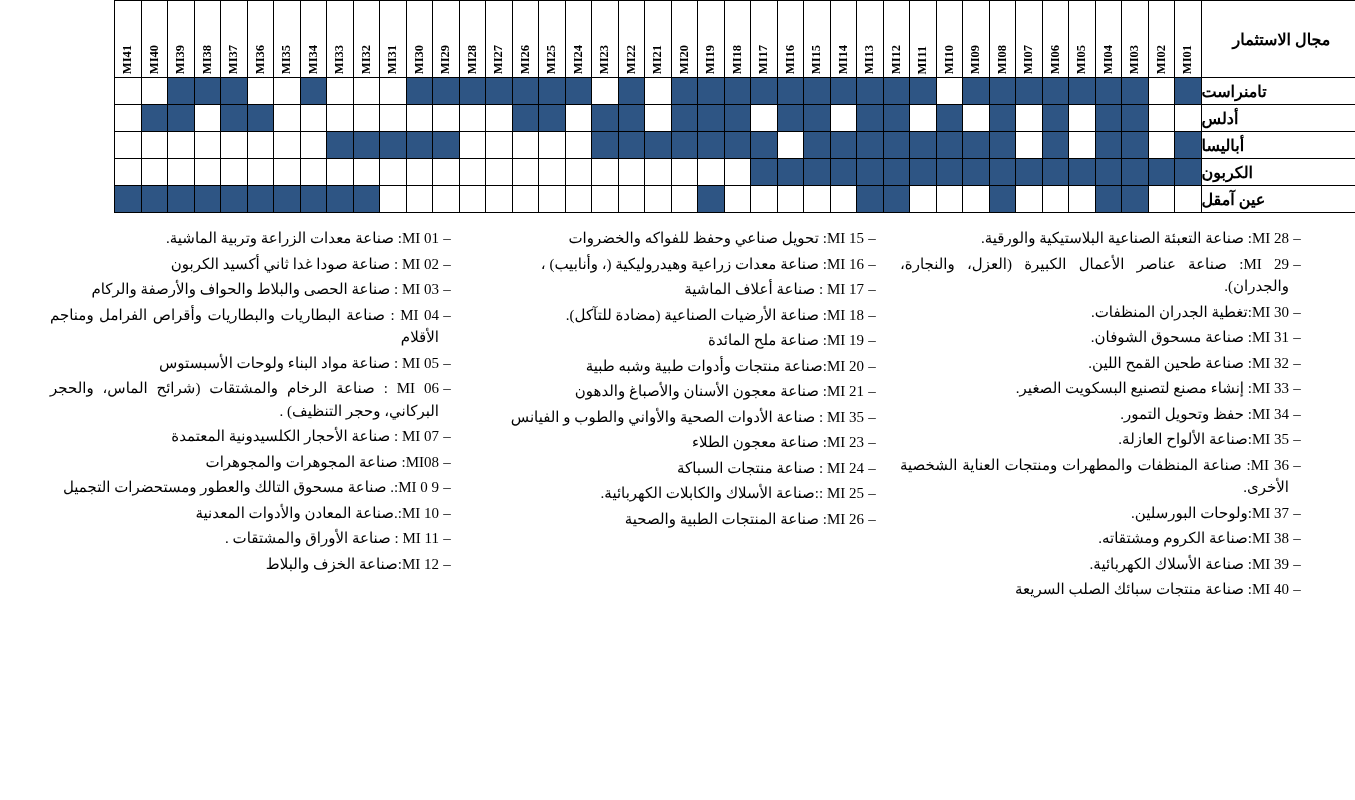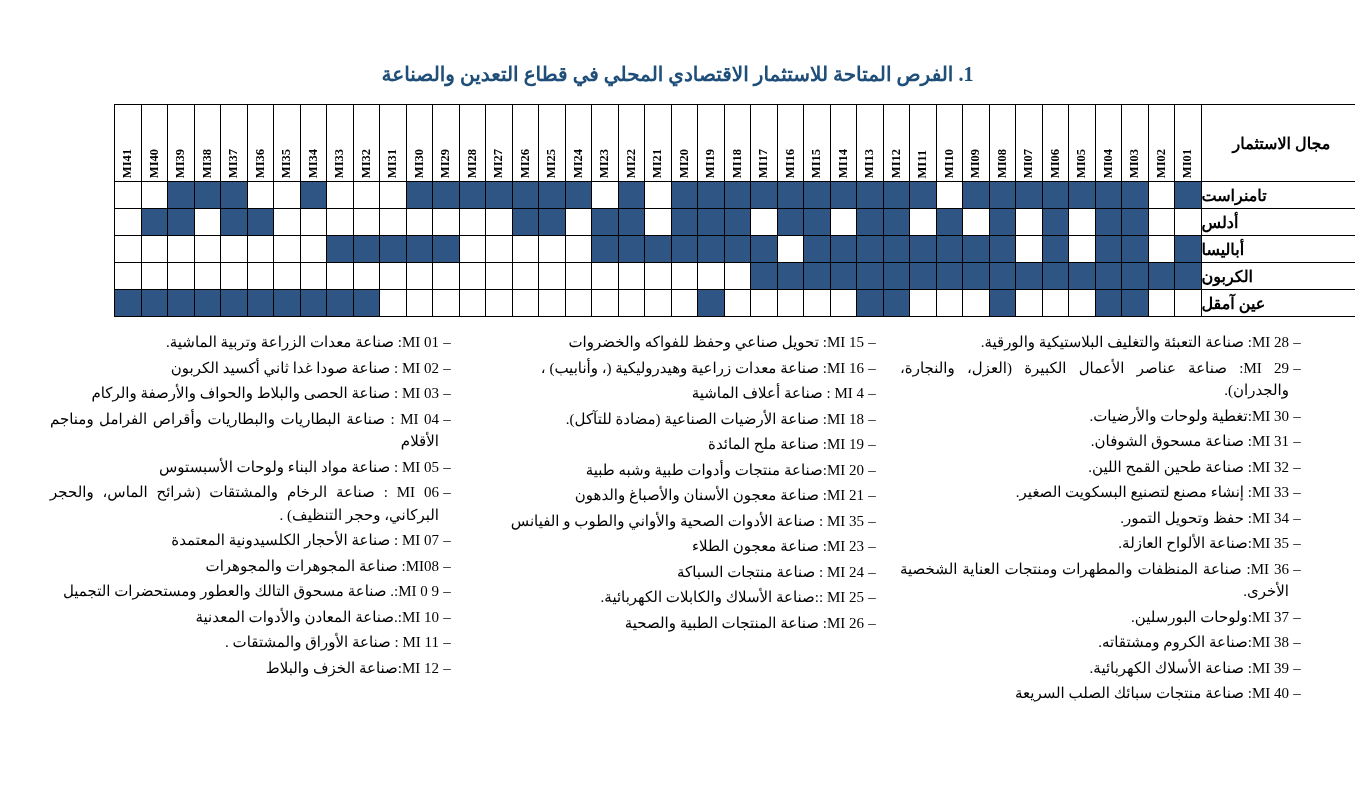--- a/index.html
+++ b/index.html
@@ -121,21 +121,20 @@
     flex: 1;
     text-align: justify;
     text-align-last: right;
   }
 </style>
 </head>
 <body>
 
 <div class="page">
 
-  <div class="doc-title">1. الفرص المتاحة للاستثمار الاقتصادي المحلي في قطاع التعدين والصناعة</div>
 
   <div class="matrix-wrap">
     <table class="matrix">
       <thead>
         <tr>
           <th class="hdr-corner">مجال الاستثمار</th>
         <th class="hdr-code">
               <span>MI01</span>
             </th>
             <th class="hdr-code">
@@ -482,29 +481,29 @@
             <td class="cell on" style="background: rgb(46, 85, 132);"></td>
           </tr>
         </tbody>
     </table>
   </div>
 
   <div class="legend">
       <div class="legend-col">
         <div class="legend-item">
           <span class="dash">–</span>
-          <span class="legend-text">MI 28: صناعة التعبئة والتغليف البلاستيكية والورقية.</span>
+          <span class="legend-text">MI 28: صناعة التعبئة الصناعية البلاستيكية والورقية.</span>
         </div>
         <div class="legend-item">
           <span class="dash">–</span>
           <span class="legend-text">MI 29: صناعة عناصر الأعمال الكبيرة (العزل، والنجارة، والجدران).</span>
         </div>
         <div class="legend-item">
           <span class="dash">–</span>
-          <span class="legend-text">MI 30:تغطية ولوحات والأرضيات.</span>
+          <span class="legend-text">MI 30:تغطية الجدران المنظفات.</span>
         </div>
         <div class="legend-item">
           <span class="dash">–</span>
           <span class="legend-text">MI 31: صناعة مسحوق الشوفان.</span>
         </div>
         <div class="legend-item">
           <span class="dash">–</span>
           <span class="legend-text">MI 32: صناعة طحين القمح اللين.</span>
         </div>
         <div class="legend-item">
@@ -544,21 +543,21 @@
         <div class="legend-item">
           <span class="dash">–</span>
           <span class="legend-text">MI 15: تحويل صناعي وحفظ للفواكه والخضروات</span>
         </div>
         <div class="legend-item">
           <span class="dash">–</span>
           <span class="legend-text">MI 16: صناعة معدات زراعية وهيدروليكية (، وأنابيب) ،</span>
         </div>
         <div class="legend-item">
           <span class="dash">–</span>
-          <span class="legend-text">MI 4 : صناعة أعلاف الماشية</span>
+          <span class="legend-text">MI 17 : صناعة أعلاف الماشية</span>
         </div>
         <div class="legend-item">
           <span class="dash">–</span>
           <span class="legend-text">MI 18: صناعة الأرضيات الصناعية (مضادة للتآكل).</span>
         </div>
         <div class="legend-item">
           <span class="dash">–</span>
           <span class="legend-text">MI 19: صناعة ملح المائدة</span>
         </div>
         <div class="legend-item">

